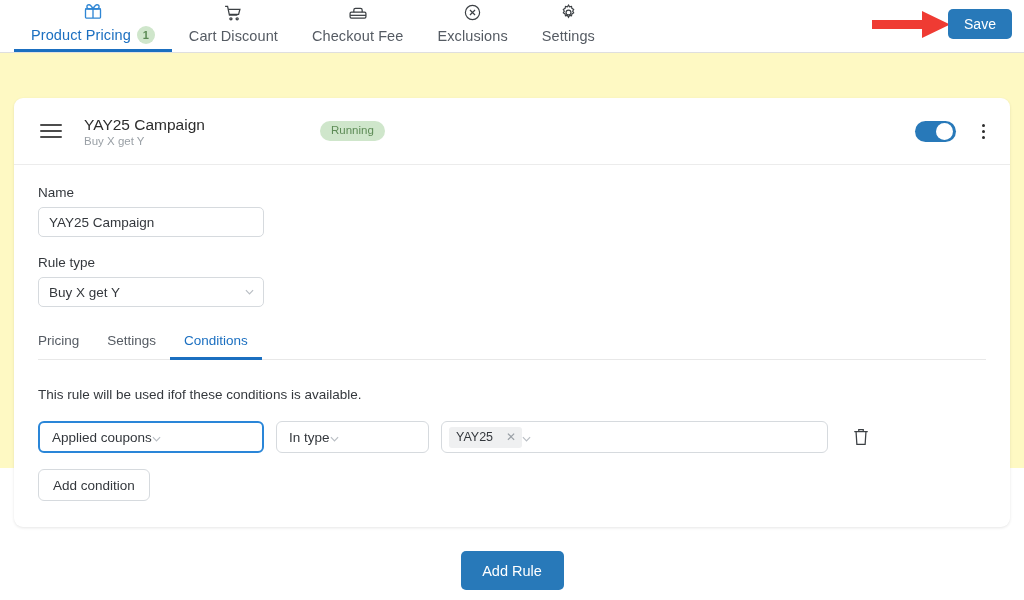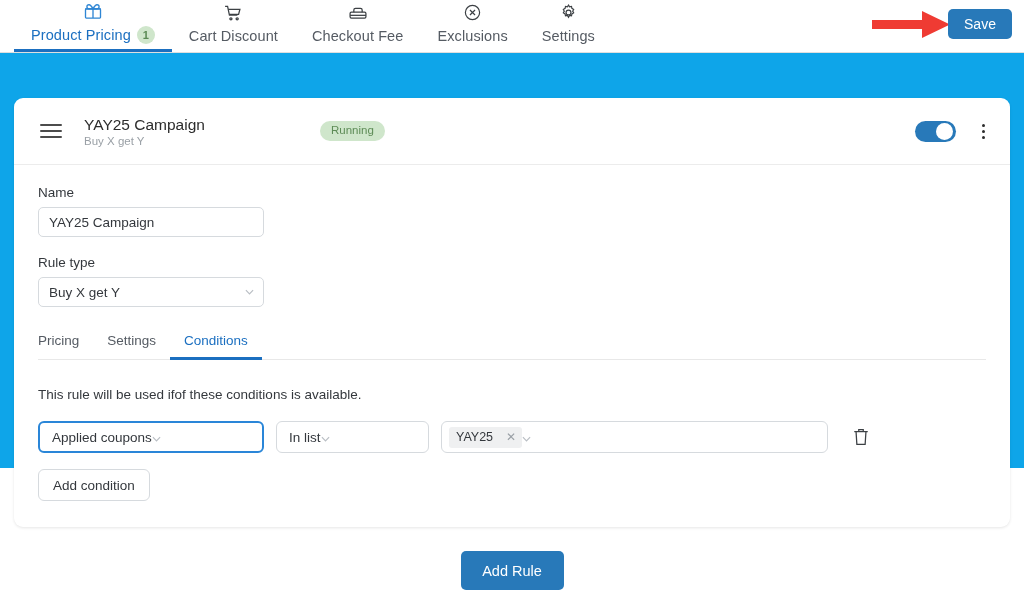--- a/index.html
+++ b/index.html
@@ -9,21 +9,21 @@
     width: 1024px; height: 600px;
     overflow: hidden;
     background: #ffffff;
     font-family: "Liberation Sans", sans-serif;
     -webkit-font-smoothing: antialiased;
   }
 
   #app {
     position: relative;
     width: 1024px; height: 468px;
-    background: #0ea5e9;
+    background: #fef9c3;
   }
 
   
   .topnav {
     position: relative;
     height: 53px;
     background: #ffffff;
     border-bottom: 1px solid #dfdfdf;
     display: flex;
     align-items: flex-end;
@@ -543,21 +543,21 @@
         <div class="sel-focus">
           <span>Applied coupons</span>
           <span class="chev">
             <svg width="9" height="6" viewBox="0 0 10 6" fill="none" stroke="#b9bec4" stroke-width="1.3">
               <path d="M1 1l4 4 4-4"></path>
             </svg>
           </span>
         </div>
 
         <div class="sel-mid">
-          <span>In list</span>
+          <span>In type</span>
           <span class="chev">
             <svg width="9" height="6" viewBox="0 0 10 6" fill="none" stroke="#b9bec4" stroke-width="1.3">
               <path d="M1 1l4 4 4-4"></path>
             </svg>
           </span>
         </div>
 
         <div class="sel-tags">
           <span class="tag-chip">
             <span>YAY25</span>

